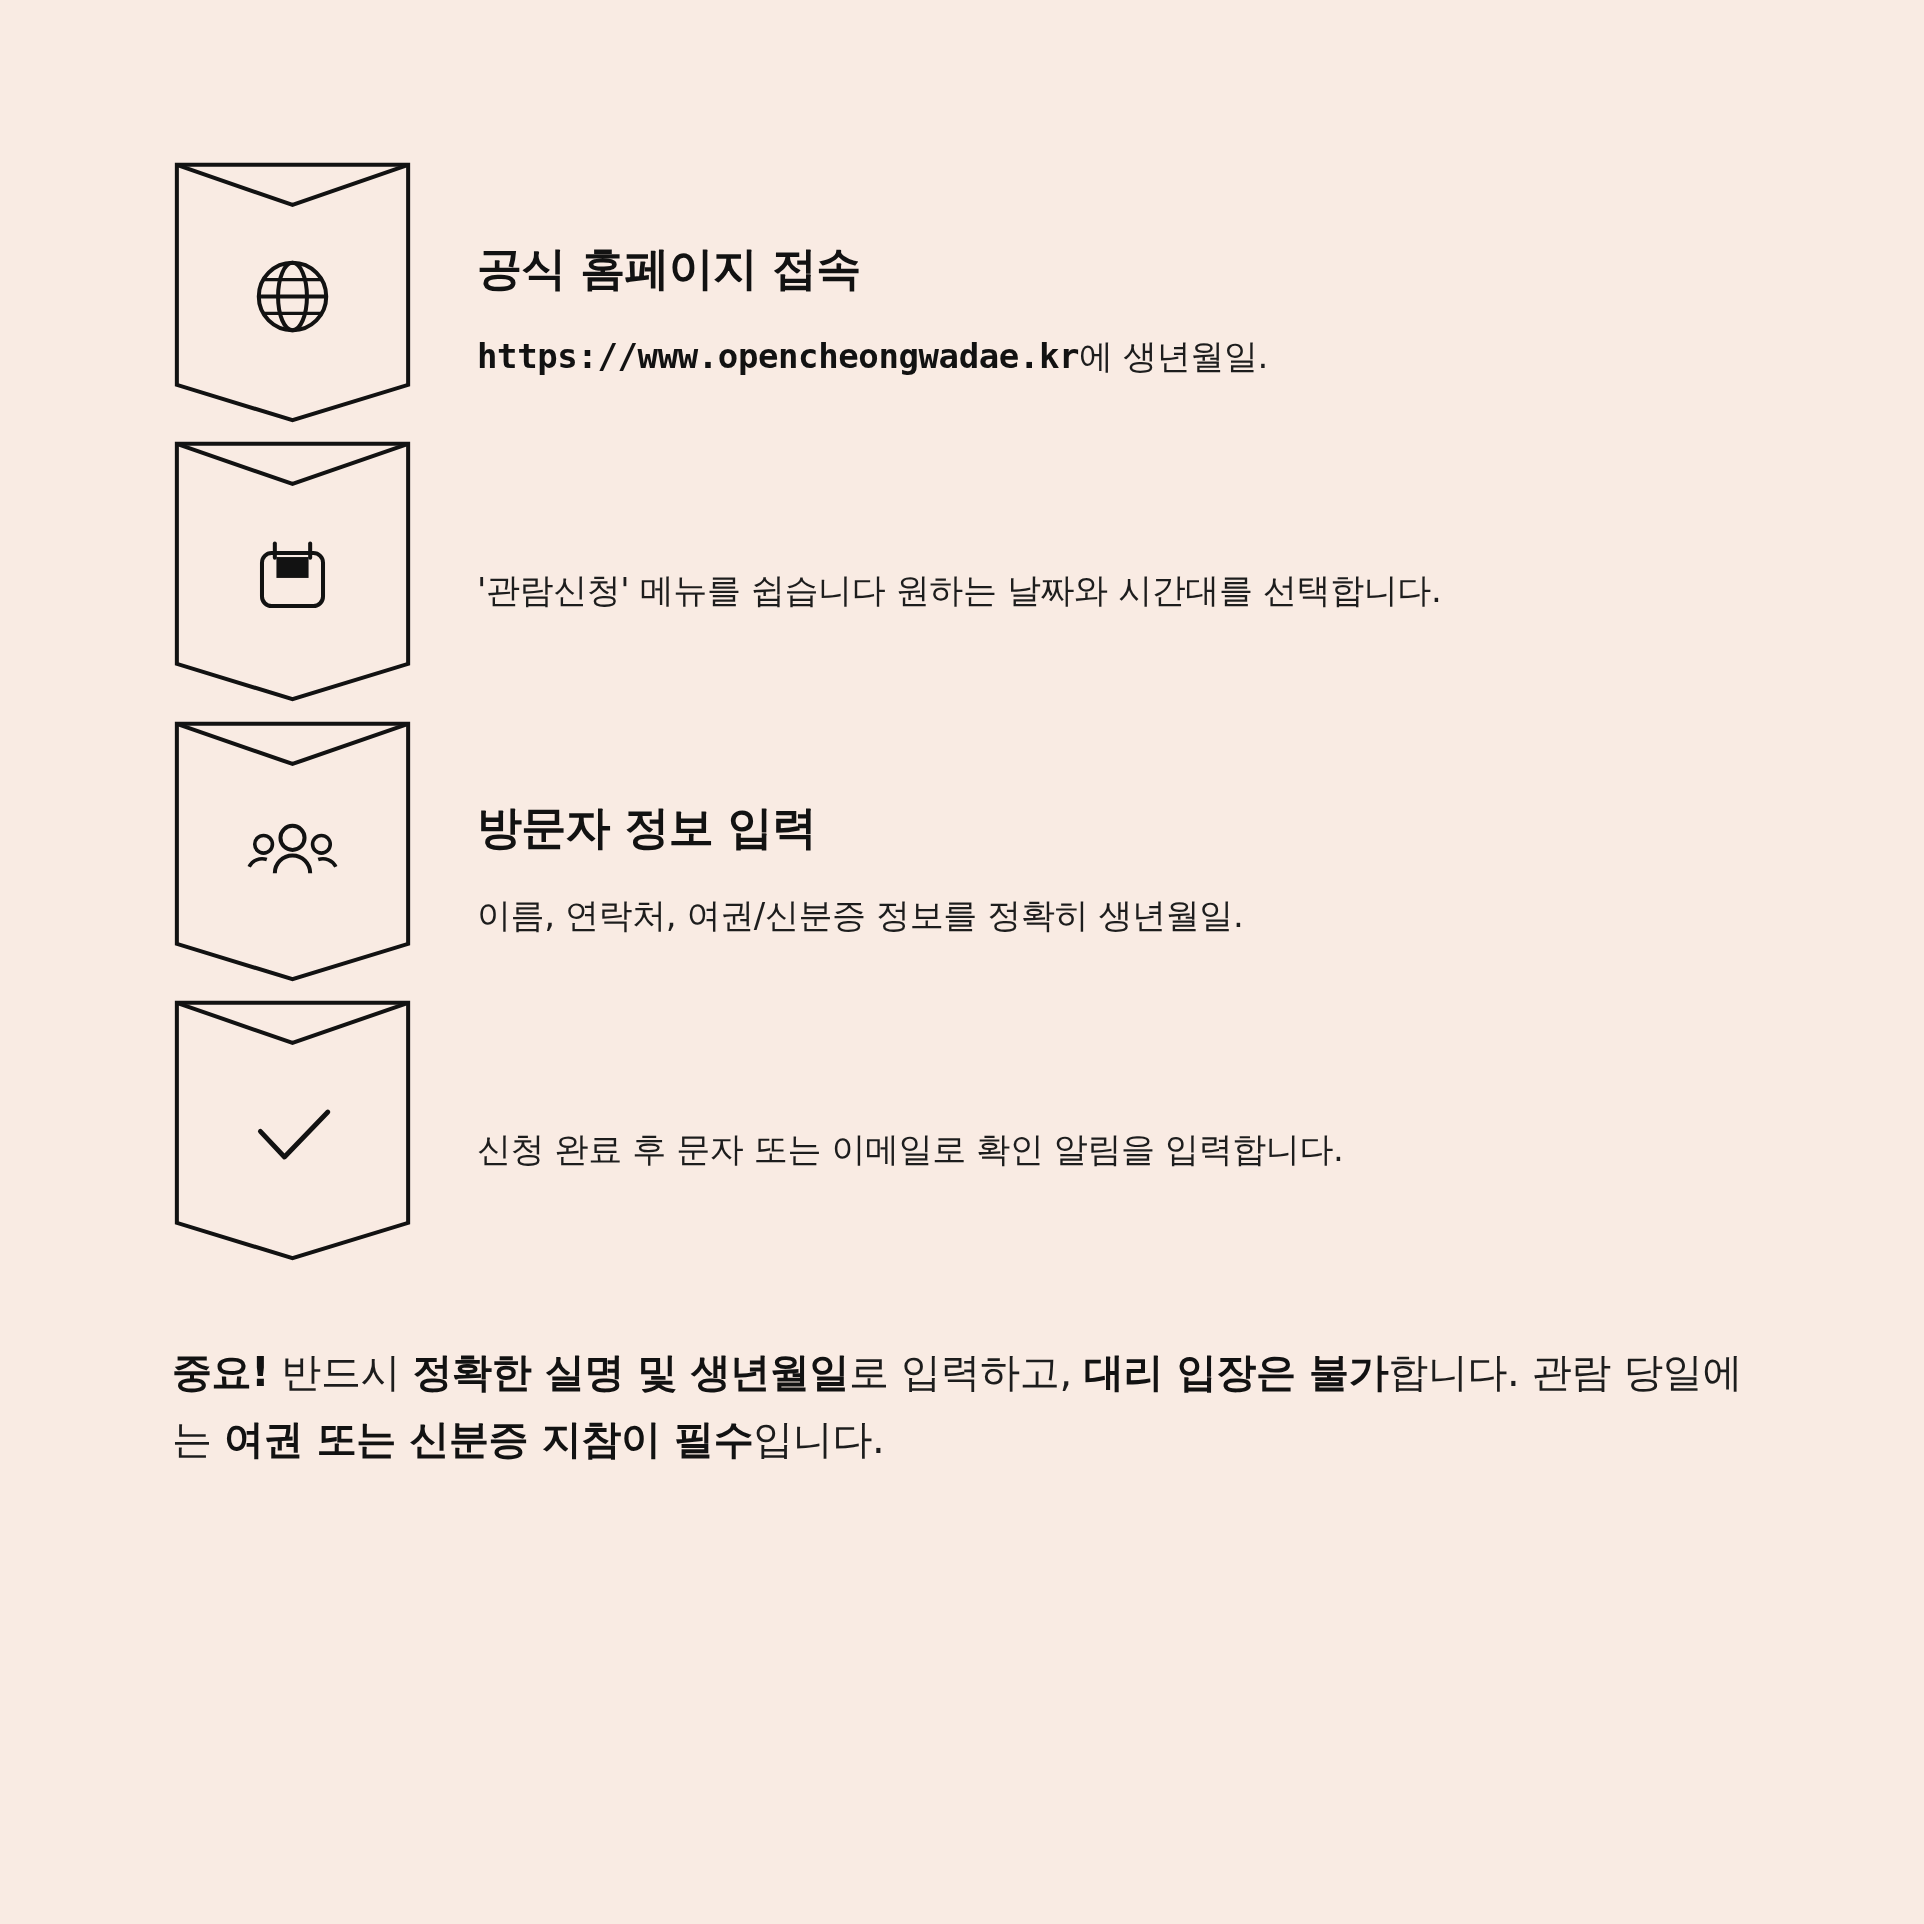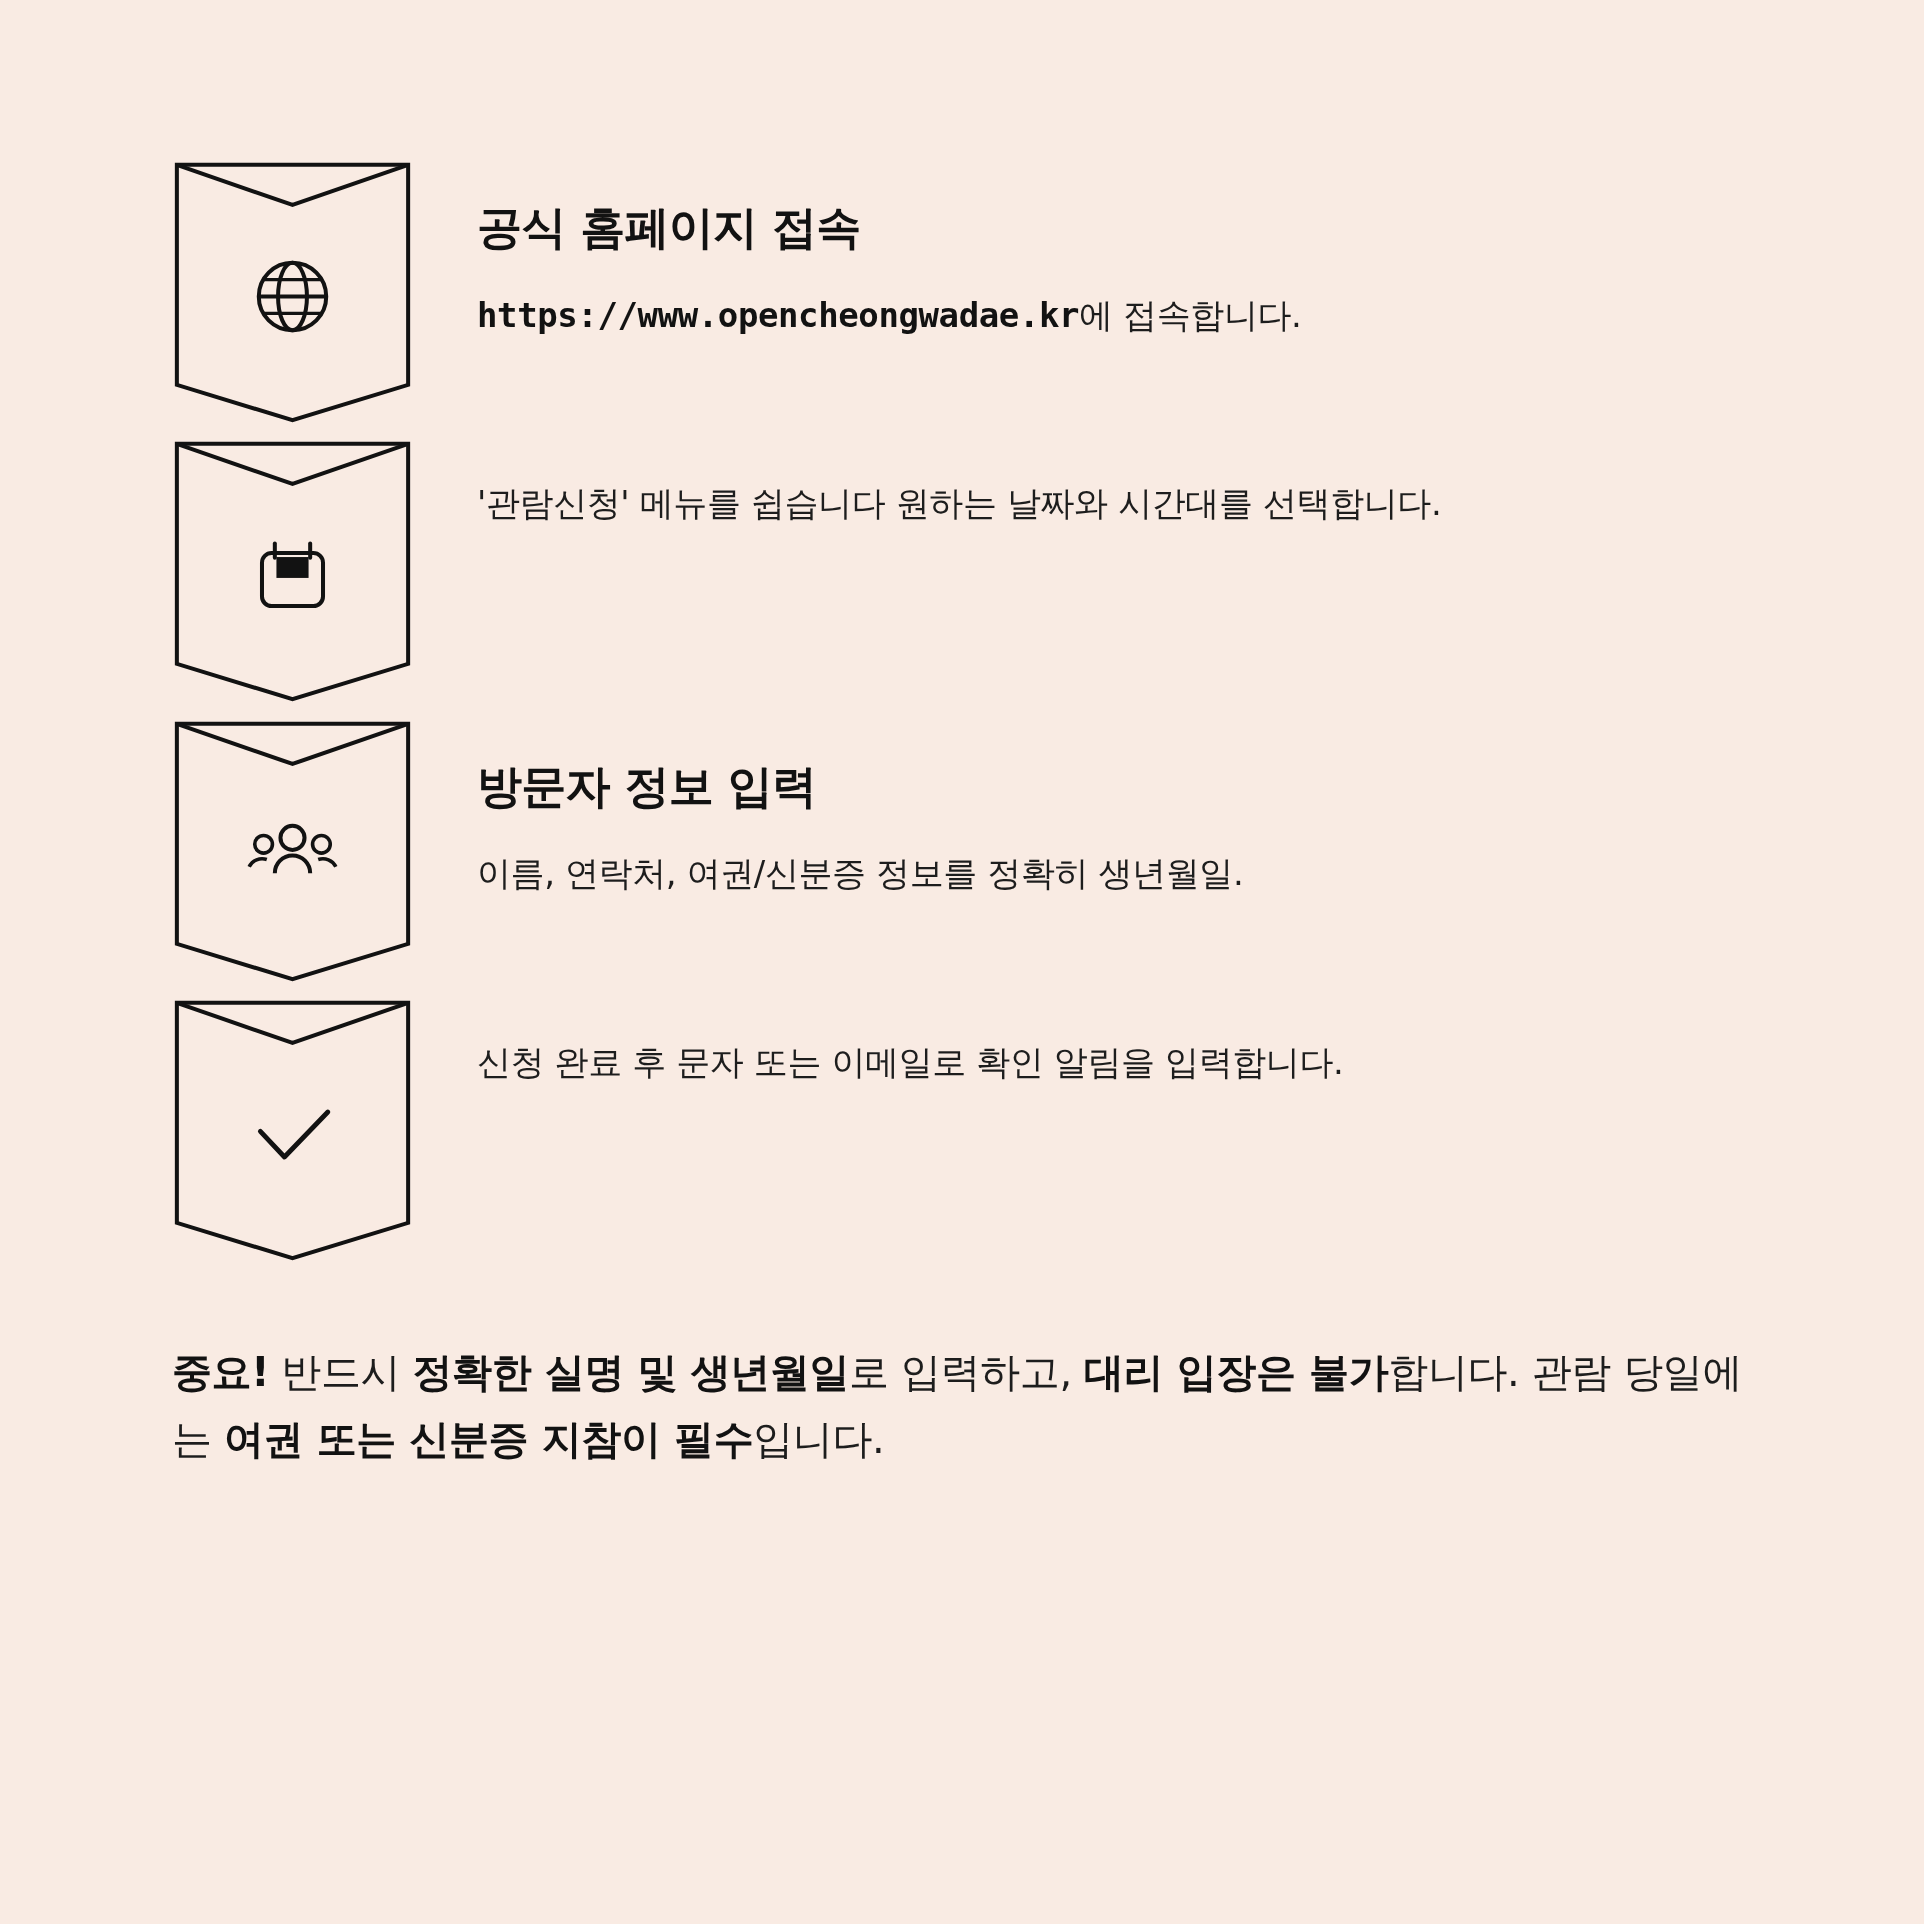--- a/index.html
+++ b/index.html
@@ -29,21 +29,21 @@
     margin: 0 0 104px 0;
     color: #121212;
   }
   .steps {
     display: flex;
     flex-direction: column;
     gap: 14.4px;
   }
   .step {
     display: flex;
-    align-items: flex-start;
+    align-items: center;
     gap: 64px;
   }
   .badge {
     flex: 0 0 auto;
     width: 241px;
     height: 265px;
     position: relative;
   }
   .badge svg {
     display: block;
@@ -101,21 +101,21 @@
             <circle cx="0" cy="0" r="42" stroke="#121212" stroke-width="5" fill="none"></circle>
             <ellipse cx="0" cy="0" rx="18" ry="42" stroke="#121212" stroke-width="5" fill="none"></ellipse>
             <line x1="-42" y1="0" x2="42" y2="0" stroke="#121212" stroke-width="5"></line>
             <line x1="-37" y1="-21" x2="37" y2="-21" stroke="#121212" stroke-width="4"></line>
             <line x1="-37" y1="21" x2="37" y2="21" stroke="#121212" stroke-width="4"></line>
           </g>
         </svg>
       </div>
       <div class="step-body">
         <h2 class="step-title">공식 홈페이지 접속</h2>
-        <p class="step-desc"><span class="mono-link">https://www.opencheongwadae.kr</span><span>에 접속합니다.</span></p>
+        <p class="step-desc"><span class="mono-link">https://www.opencheongwadae.kr</span><span>에 생년월일.</span></p>
       </div>
     </div>
 
     <div class="step">
       <div class="badge">
         <svg width="241" height="265" viewBox="0 0 300 330" fill="none" xmlns="http://www.w3.org/2000/svg">
           <path d="M6 6 H294 V280 L150 324 L6 280 Z" stroke="#121212" stroke-width="5" fill="none"></path>
           <path d="M6 6 L150 56 L294 6" stroke="#121212" stroke-width="5" fill="none"></path>
           <g transform="translate(150,172)">
             <rect x="-38" y="-30" width="76" height="66" rx="12" stroke="#121212" stroke-width="5" fill="none"></rect>

